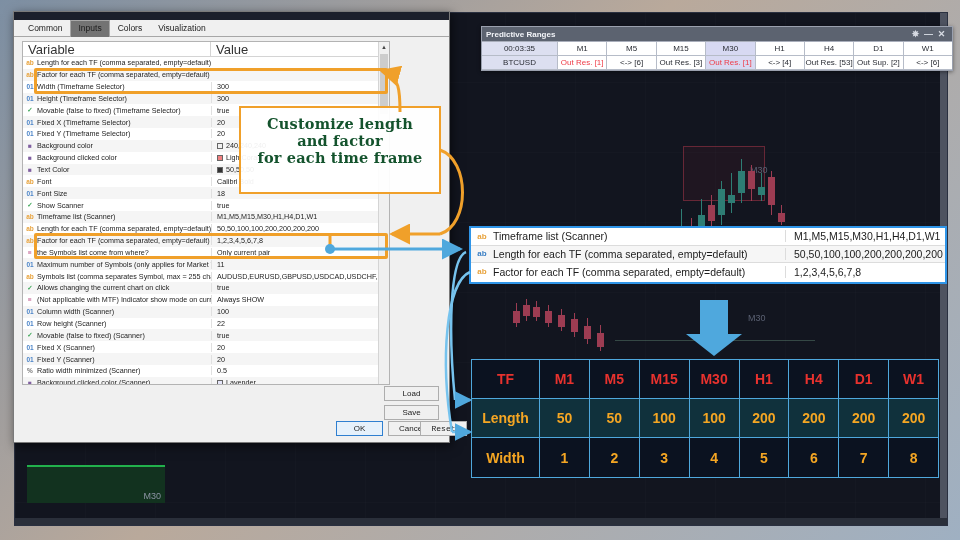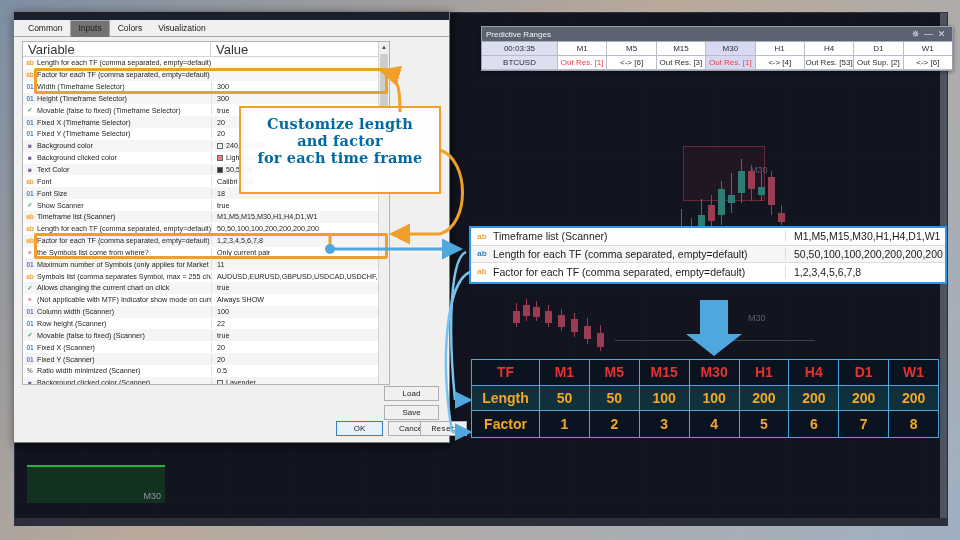--- a/index.html
+++ b/index.html
@@ -71,21 +71,21 @@
   #scanner {
     position: absolute; left: 481px; top: 26px; width: 472px;
     background: #e9ecf2;
     border: 1px solid #9aa0ae;
     box-shadow: 0 1px 4px rgba(0,0,0,.45);
     font-size: 8.5px;
   }
   #scanner-title {
     height: 14px; background: #5c6370;
     display: flex; align-items: center;
-    padding: 0 4px; color: #f2f4f8; font-size: 8px; font-weight: normal;
+    padding: 0 4px; color: #f2f4f8; font-size: 8px; font-weight: bold;
   }
   #scanner-title .spacer { flex: 1; }
   #scanner-title .tbtn {
     width: 13px; text-align: center; color: #d8dce4; font-size: 9px;
     cursor: pointer;
   }
   #scanner-grid { border-top: 1px solid #a9aebb; }
   .sc-row { display: flex; height: 14px; }
   .sc-cell {
     flex: 1 1 0; display: flex; align-items: center; justify-content: center;
@@ -201,21 +201,21 @@
     border-radius: 2px; pointer-events: none;
   }
   #hl-top { left: 20px; top: 56px; width: 354px; height: 26px; }
   #hl-mid { left: 20px; top: 221px; width: 354px; height: 26px; }
 
   #callout {
     position: absolute; left: 239px; top: 106px;
     width: 202px; height: 88px;
     border: 2px solid #f0a02a;
     background: rgba(255,255,255,.93);
-    color: #0369a1;
+    color: #14532d;
     font-family: "DejaVu Serif", serif;
     font-weight: bold; font-size: 14.5px; line-height: 17px;
     text-align: center; padding-top: 7px;
     letter-spacing: .2px;
   }
 
   
   #zoompanel {
     position: absolute; left: 469px; top: 226px;
     width: 478px; height: 58px;
@@ -235,21 +235,21 @@
   .zp-icon.blue { color: #3a7fc4; }
   .zp-name { flex: 1; font-size: 10.5px; color: #1c1c1c; }
   .zp-val {
     flex: 0 0 160px; font-size: 10.5px; color: #1c1c1c;
     border-left: 1px solid #dcdcdc; padding-left: 8px;
   }
 
   
   #restable {
     position: absolute; left: 471px; top: 359px;
-    width: 468px; height: 79px;
+    width: 468px; height: 119px;
     border: 1px solid #4fa8dd;
     background: #a3a3a3;
     display: flex; flex-direction: column;
   }
   .rt-row { display: flex; flex: 1 1 0; }
   .rt-cell {
     flex: 1 1 0; display: flex; align-items: center; justify-content: center;
     border-right: 1px solid #4fa8dd;
     border-bottom: 1px solid #4fa8dd;
     font-weight: bold; font-size: 14px;
@@ -675,21 +675,21 @@
       <div class="rt-cell">50</div>
       <div class="rt-cell">50</div>
       <div class="rt-cell">100</div>
       <div class="rt-cell">100</div>
       <div class="rt-cell">200</div>
       <div class="rt-cell">200</div>
       <div class="rt-cell">200</div>
       <div class="rt-cell">200</div>
     </div>
   <div class="rt-row rt-fac" id="rt-fac">
-      <div class="rt-cell lab">Factor</div>
+      <div class="rt-cell lab">Width</div>
       <div class="rt-cell">1</div>
       <div class="rt-cell">2</div>
       <div class="rt-cell">3</div>
       <div class="rt-cell">4</div>
       <div class="rt-cell">5</div>
       <div class="rt-cell">6</div>
       <div class="rt-cell">7</div>
       <div class="rt-cell">8</div>
     </div>
 </div>

